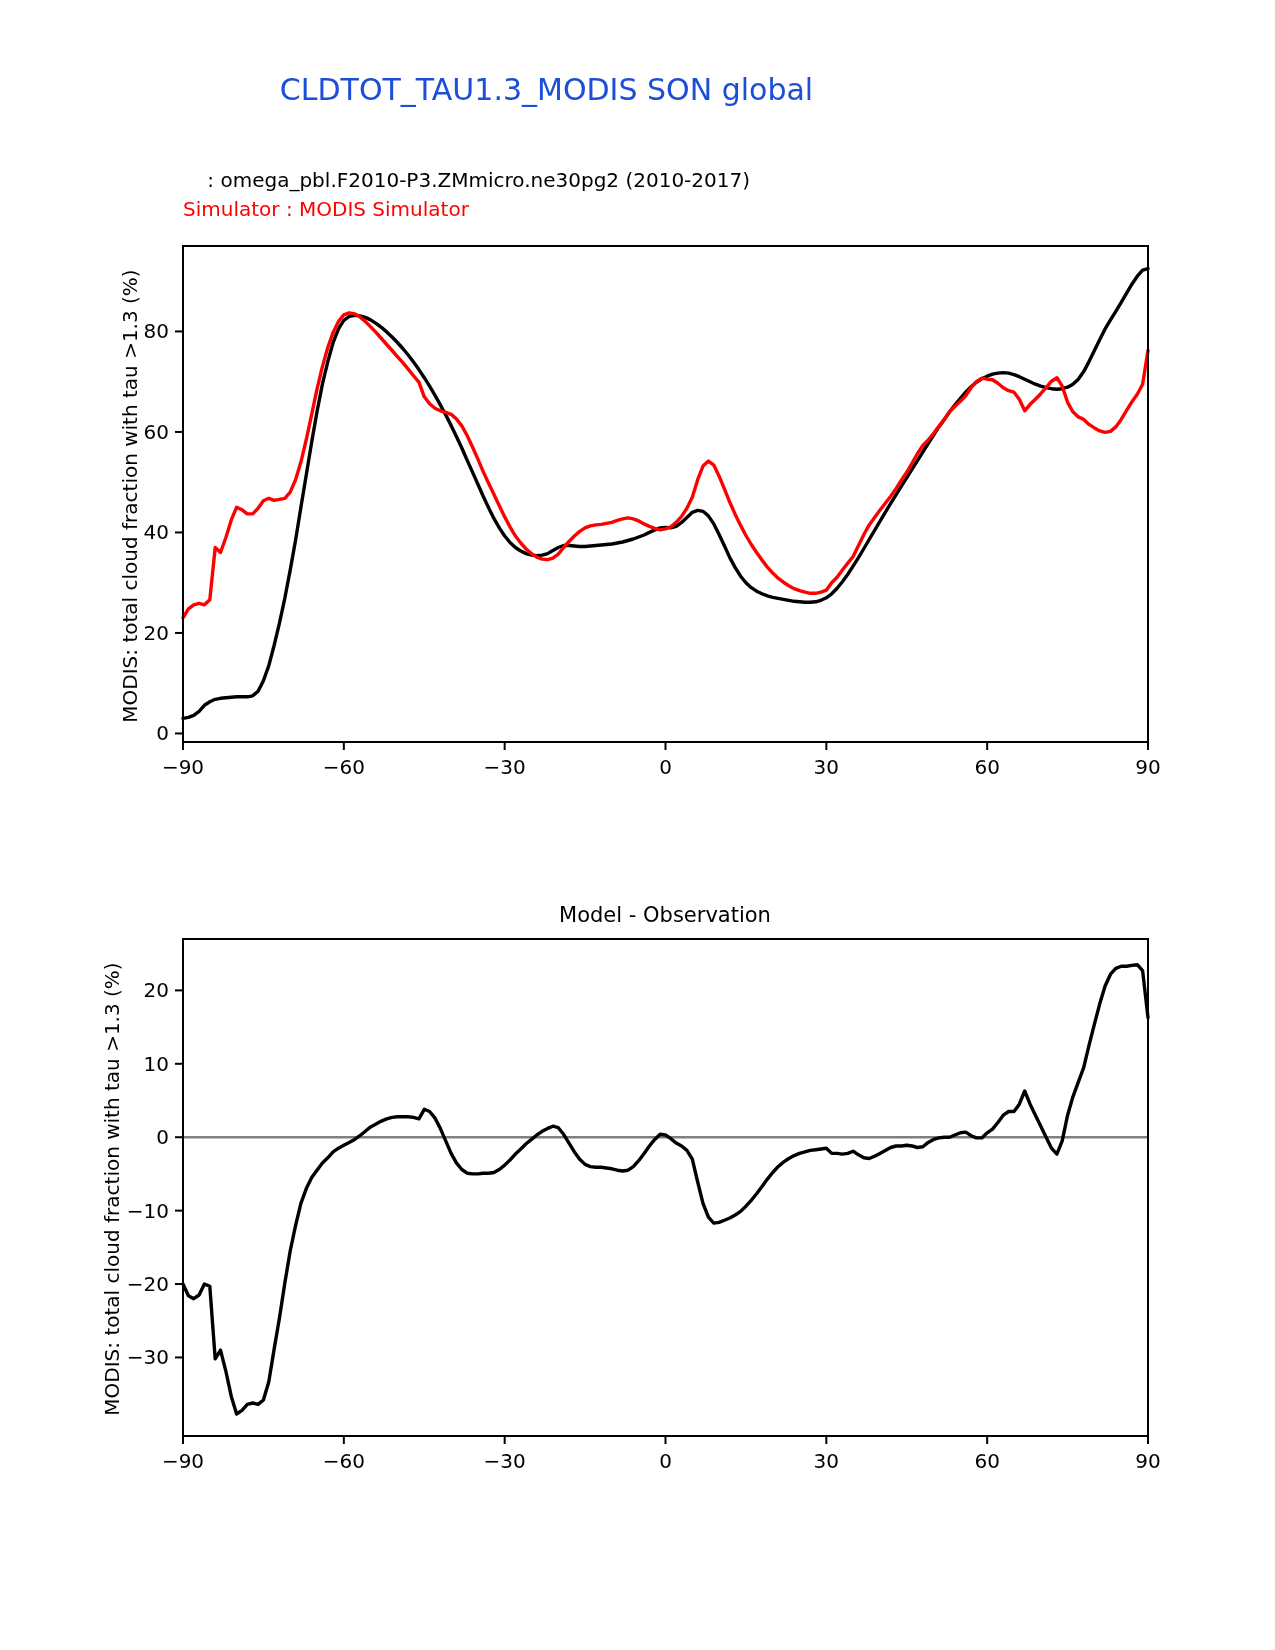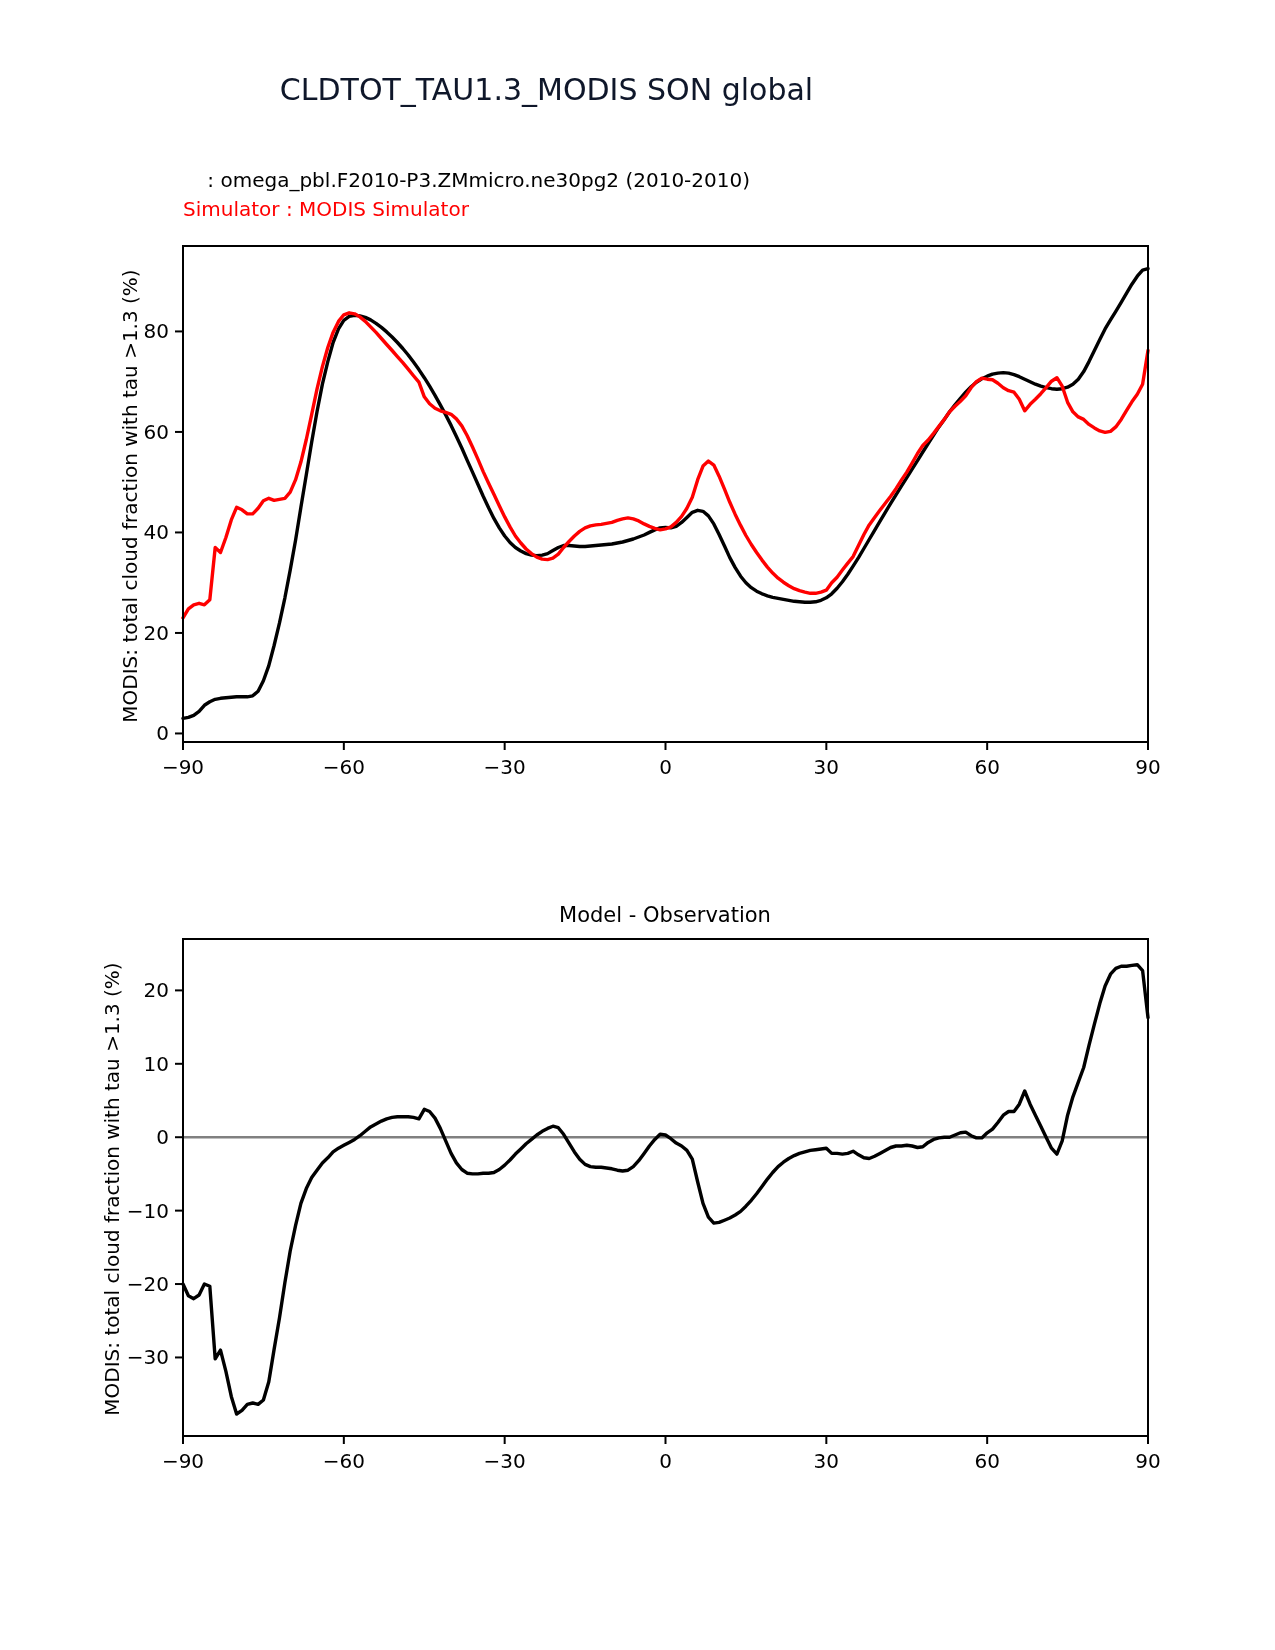--- a/index.html
+++ b/index.html
@@ -3,21 +3,21 @@
 <meta charset="utf-8">
 <style>
   html,body { margin:0; padding:0; background:#ffffff; }
   .fig {
     position:relative; width:1275px; height:1650px; background:#ffffff;
     font-family:"DejaVu Sans", sans-serif; color:#000;
     overflow:hidden;
   }
   .fig-title {
     position:absolute; left:0; top:72px; width:1093px;
-    text-align:center; font-size:30px; color:#0f172a; white-space:pre;
+    text-align:center; font-size:30px; color:#1d4ed8; white-space:pre;
   }
   .legend-model {
     position:absolute; left:201px; top:168px;
     font-size:20px; color:#000; white-space:pre;
   }
   .legend-ref {
     position:absolute; left:183px; top:197px;
     font-size:20px; color:#ff0000; white-space:pre;
   }
   .ylab-top, .ylab-bot {
@@ -31,21 +31,21 @@
     text-align:center; font-size:21px; color:#000;
   }
   svg { position:absolute; left:0; top:0; }
   text { font-family:"DejaVu Sans", sans-serif; }
 </style>
 </head>
 <body>
 
 <div class="fig">
   <div class="fig-title">CLDTOT_TAU1.3_MODIS SON global</div>
-  <div class="legend-model"> : omega_pbl.F2010-P3.ZMmicro.ne30pg2 (2010-2010)</div>
+  <div class="legend-model"> : omega_pbl.F2010-P3.ZMmicro.ne30pg2 (2010-2017)</div>
   <div class="legend-ref">Simulator : MODIS Simulator</div>
   <div class="ylab-top">MODIS: total cloud fraction with tau &gt;1.3 (%)</div>
   <div class="sub-title">Model - Observation</div>
   <div class="ylab-bot">MODIS: total cloud fraction with tau &gt;1.3 (%)</div>
   <svg id="plots" width="1275" height="1650" viewBox="0 0 1275 1650">
       <polyline points="183.0,718.4 188.4,717.4 193.7,715.4 199.1,711.3 204.4,705.3 209.8,701.8 215.2,699.3 220.5,698.3 225.9,697.8 231.3,697.3 236.6,696.8 242.0,696.8 247.3,696.8 252.7,695.8 258.1,691.2 263.4,680.7 268.8,665.6 274.1,645.5 279.5,622.9 284.9,597.8 290.2,570.1 295.6,540.0 300.9,507.3 306.3,474.7 311.7,442.0 317.0,411.8 322.4,384.2 327.8,361.6 333.1,342.5 338.5,328.9 343.8,320.4 349.2,316.4 354.6,315.3 359.9,315.9 365.3,317.4 370.6,319.9 376.0,323.4 381.4,327.4 386.7,331.9 392.1,337.0 397.4,342.5 402.8,348.5 408.2,355.0 413.5,362.1 418.9,369.6 424.3,377.7 429.6,386.2 435.0,395.3 440.3,404.8 445.7,414.9 451.1,425.4 456.4,436.5 461.8,448.0 467.1,460.1 472.5,472.1 477.9,484.2 483.2,496.3 488.6,507.8 493.9,518.4 499.3,527.9 504.7,536.0 510.0,542.5 515.4,547.5 520.8,551.0 526.1,553.6 531.5,555.1 536.8,555.6 542.2,555.1 547.6,553.6 552.9,550.5 558.3,547.5 563.6,545.5 569.0,545.5 574.4,546.0 579.7,546.5 585.1,546.5 590.4,546.0 595.8,545.5 601.2,545.0 606.5,544.5 611.9,544.0 617.3,543.0 622.6,542.0 628.0,540.5 633.3,539.0 638.7,537.0 644.1,535.0 649.4,532.4 654.8,529.9 660.1,527.9 665.5,527.4 670.9,527.9 676.2,526.4 681.6,522.4 686.9,517.4 692.3,512.3 697.7,510.3 703.0,511.3 708.4,515.9 713.8,523.9 719.1,534.5 724.5,546.0 729.8,557.6 735.2,567.6 740.6,576.2 745.9,582.7 751.3,587.7 756.6,591.2 762.0,593.8 767.4,595.8 772.7,597.3 778.1,598.3 783.4,599.3 788.8,600.3 794.2,601.3 799.5,601.8 804.9,602.3 810.3,602.3 815.6,601.8 821.0,600.3 826.3,597.8 831.7,593.8 837.1,588.2 842.4,581.7 847.8,574.2 853.1,566.1 858.5,557.6 863.9,548.5 869.2,539.5 874.6,530.4 879.9,521.4 885.3,512.3 890.7,503.3 896.0,494.8 901.4,486.2 906.8,477.7 912.1,469.1 917.5,460.6 922.8,452.0 928.2,443.5 933.6,435.0 938.9,426.9 944.3,419.4 949.6,411.8 955.0,404.8 960.4,398.3 965.7,392.2 971.1,386.7 976.4,382.2 981.8,378.7 987.2,376.2 992.5,374.1 997.9,373.1 1003.3,372.6 1008.6,373.1 1014.0,374.6 1019.3,376.7 1024.7,379.2 1030.1,381.7 1035.4,384.2 1040.8,386.2 1046.1,387.7 1051.5,388.7 1056.9,389.2 1062.2,388.7 1067.6,387.2 1072.9,384.2 1078.3,379.2 1083.7,371.6 1089.0,361.6 1094.4,350.5 1099.8,339.5 1105.1,328.9 1110.5,319.9 1115.8,311.3 1121.2,302.3 1126.6,293.2 1131.9,284.2 1137.3,276.2 1142.6,270.1 1148.0,268.6" fill="none" stroke="#000000" stroke-width="3.4" stroke-linejoin="round" stroke-linecap="round"></polyline>
       <polyline points="183.0,617.9 188.4,608.8 193.7,604.8 199.1,603.3 204.4,604.8 209.8,599.8 215.2,547.5 220.5,552.5 225.9,537.5 231.3,519.9 236.6,507.3 242.0,509.8 247.3,513.9 252.7,513.9 258.1,508.3 263.4,500.8 268.8,498.3 274.1,500.3 279.5,499.3 284.9,498.3 290.2,492.2 295.6,479.7 300.9,462.1 306.3,439.5 311.7,414.3 317.0,389.2 322.4,366.6 327.8,347.5 333.1,332.4 338.5,321.4 343.8,314.8 349.2,312.8 354.6,313.8 359.9,316.9 365.3,321.4 370.6,326.9 376.0,332.4 381.4,338.5 386.7,344.5 392.1,350.5 397.4,356.6 402.8,362.6 408.2,369.1 413.5,375.7 418.9,382.2 424.3,396.8 429.6,403.8 435.0,408.3 440.3,410.8 445.7,412.3 451.1,414.3 456.4,418.9 461.8,425.9 467.1,435.5 472.5,447.0 477.9,459.1 483.2,471.6 488.6,483.2 493.9,494.3 499.3,505.8 504.7,516.9 510.0,526.9 515.4,536.0 520.8,543.0 526.1,549.0 531.5,553.6 536.8,557.1 542.2,559.1 547.6,559.6 552.9,558.1 558.3,554.1 563.6,547.5 569.0,541.5 574.4,536.0 579.7,531.4 585.1,527.9 590.4,525.9 595.8,524.9 601.2,524.4 606.5,523.4 611.9,522.4 617.3,520.4 622.6,518.9 628.0,517.9 633.3,518.9 638.7,520.9 644.1,523.9 649.4,526.4 654.8,528.4 660.1,529.9 665.5,528.9 670.9,526.9 676.2,522.4 681.6,516.4 686.9,508.3 692.3,497.3 697.7,479.7 703.0,466.1 708.4,461.1 713.8,465.1 719.1,476.2 724.5,489.2 729.8,502.3 735.2,514.4 740.6,525.4 745.9,535.5 751.3,544.5 756.6,552.5 762.0,560.1 767.4,567.1 772.7,573.1 778.1,578.2 783.4,582.2 788.8,585.7 794.2,588.7 799.5,590.7 804.9,592.2 810.3,593.3 815.6,593.3 821.0,592.2 826.3,590.2 831.7,582.7 837.1,577.2 842.4,570.1 847.8,563.1 853.1,556.6 858.5,545.5 863.9,534.5 869.2,524.9 874.6,517.4 879.9,510.3 885.3,503.3 890.7,496.3 896.0,488.7 901.4,480.2 906.8,472.1 912.1,463.1 917.5,453.5 922.8,445.5 928.2,440.0 933.6,433.4 938.9,426.4 944.3,419.4 949.6,411.8 955.0,406.3 960.4,401.3 965.7,395.8 971.1,387.7 976.4,381.7 981.8,378.2 987.2,379.2 992.5,379.7 997.9,383.2 1003.3,387.7 1008.6,390.7 1014.0,392.2 1019.3,399.3 1024.7,410.8 1030.1,404.3 1035.4,399.3 1040.8,393.7 1046.1,387.7 1051.5,381.2 1056.9,377.7 1062.2,386.2 1067.6,402.3 1072.9,411.8 1078.3,416.9 1083.7,419.4 1089.0,424.4 1094.4,427.9 1099.8,430.9 1105.1,432.4 1110.5,431.4 1115.8,426.9 1121.2,419.4 1126.6,410.3 1131.9,401.8 1137.3,394.2 1142.6,384.2 1148.0,350.5" fill="none" stroke="#ff0000" stroke-width="3.4" stroke-linejoin="round" stroke-linecap="round"></polyline>
       <rect x="183" y="246" width="965" height="496" fill="none" stroke="#000" stroke-width="2"></rect>
       <line x1="183" y1="742" x2="183" y2="750" stroke="#000" stroke-width="2"></line>
       <text x="183" y="774" text-anchor="middle" font-size="20px" fill="#000">−90</text>

